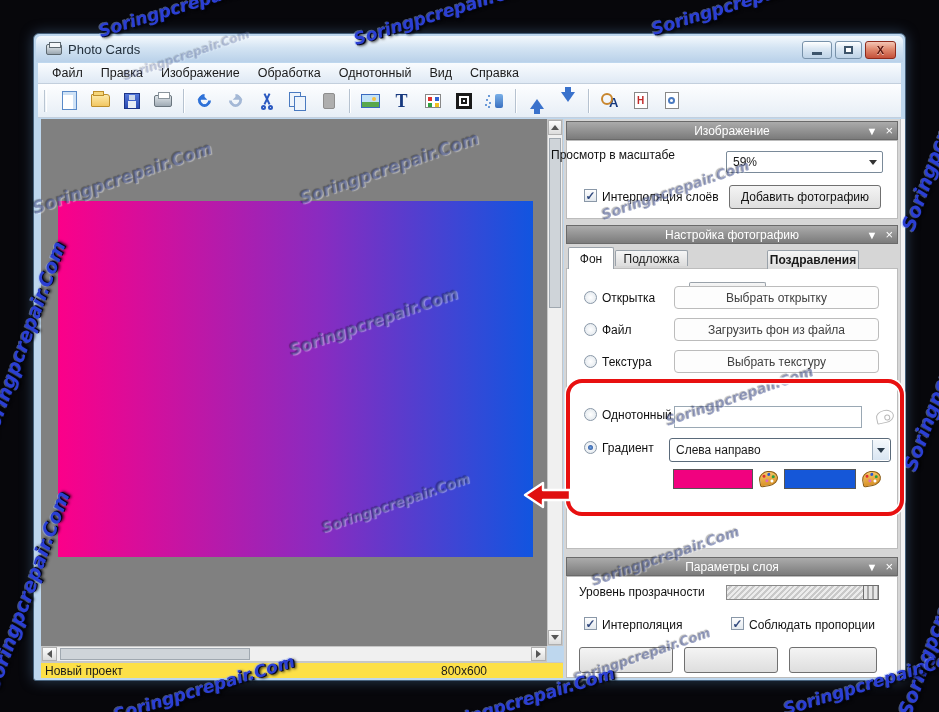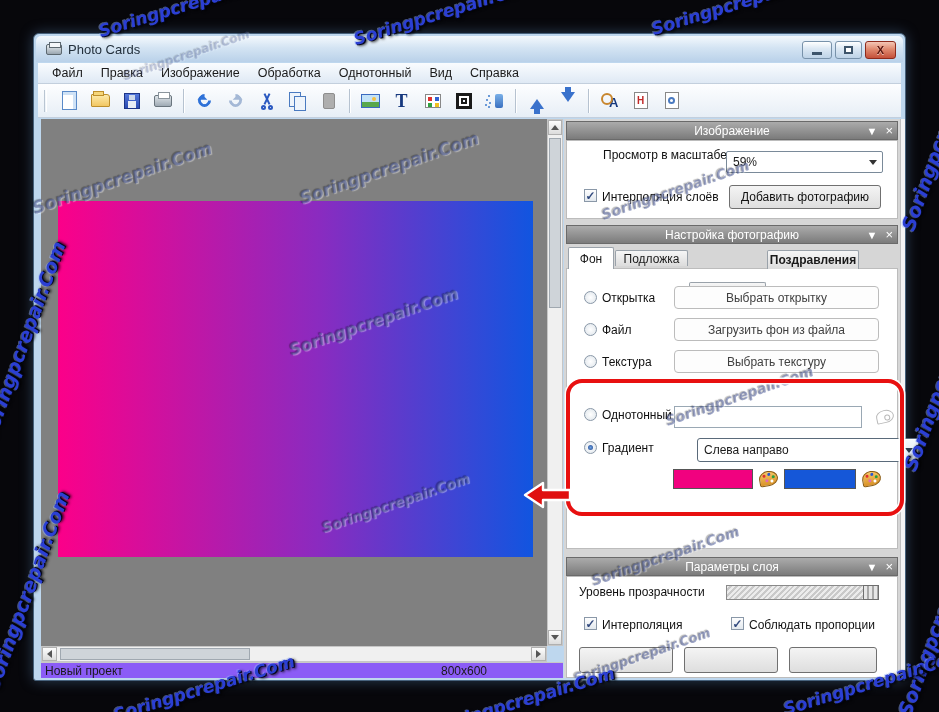--- a/index.html
+++ b/index.html
@@ -104,21 +104,21 @@
   .vscroll { position:absolute; left:513px; top:85px; width:16px; height:527px; background:#f0f0f0; border:1px solid #c6c6c6; }
   .hscroll { position:absolute; left:7px; top:612px; width:506px; height:16px; background:#f0f0f0; border:1px solid #c6c6c6; }
   .sbtn { position:absolute; background:linear-gradient(#fdfdfd,#dcdcdc); border:1px solid #b0b0b0;
     display:flex; align-items:center; justify-content:center; }
   .tri-up { width:0; height:0; border:4px solid transparent; border-bottom:5px solid #555; margin-top:-4px; }
   .tri-down { width:0; height:0; border:4px solid transparent; border-top:5px solid #555; margin-bottom:-4px; }
   .tri-left { width:0; height:0; border:4px solid transparent; border-right:5px solid #555; margin-left:-4px; }
   .tri-right { width:0; height:0; border:4px solid transparent; border-left:5px solid #555; margin-right:-4px; }
   .vthumb { position:absolute; left:1px; top:18px; width:12px; height:170px; background:#cfd4d9; border:1px solid #a0a8b0; }
   .hthumb { position:absolute; left:18px; top:1px; width:190px; height:12px; background:#cfd4d9; border:1px solid #a0a8b0; }
-  .statusbar { position:absolute; left:7px; top:628px; width:522px; height:16px; background:#8b5cf6;
+  .statusbar { position:absolute; left:7px; top:628px; width:522px; height:16px; background:#fde047;
     border-top:1px solid #c8c8c8; font-size:12px; }
   .status-left { position:absolute; left:4px; top:1px; }
   .status-size { position:absolute; left:400px; top:1px; }
   
   .panel { position:absolute; left:530px; top:85px; width:340px; height:559px; background:#d6d6d6; }
   .panel-strip { position:absolute; left:866px; top:85px; width:5px; height:559px; background:#f4f4f4; border-left:1px solid #c0c0c0; }
   .grip-dots { position:absolute; left:855px; top:628px; width:10px; height:10px;
     background:radial-gradient(circle 1.2px at 8px 2px, #909090 1.2px, transparent 1.3px),
                radial-gradient(circle 1.2px at 5px 5px, #909090 1.2px, transparent 1.3px),
                radial-gradient(circle 1.2px at 8px 5px, #909090 1.2px, transparent 1.3px),
@@ -129,21 +129,21 @@
     background:linear-gradient(#ababab,#7b7b7b); border:1px solid #6a6a6a;
     color:#fff; font-size:12px; display:flex; align-items:center; justify-content:center; }
   .sec-hbtns { position:absolute; right:4px; top:0; height:100%; display:flex; align-items:center; gap:8px;
     color:#fff; font-size:11px; }
   .sec-body { position:absolute; left:532px; width:332px; background:#fff; border:1px solid #bcbcbc; }
   .plabel { position:absolute; font-size:12px; color:#111; }
   .combo { position:absolute; background:#fff; border:1px solid #7a8a99; border-radius:2px;
     font-size:12px; display:flex; align-items:center; padding-left:6px; }
   .combo .arr { position:absolute; right:5px; top:50%; margin-top:-2px;
     width:0; height:0; border:4px solid transparent; border-top:5px solid #333; }
-  .combo.boxed { border-radius:3px; border-color:#5a6a7a;margin-left:28px; }
+  .combo.boxed { border-radius:3px; border-color:#5a6a7a; }
   .combo.boxed .arrbox { position:absolute; right:1px; top:1px; bottom:1px; width:17px;
     background:linear-gradient(#f4f8fc,#d9e5f2); border-left:1px solid #a0b0c0;
     display:flex; align-items:center; justify-content:center; }
   .arrbox .arr2 { width:0; height:0; border:4px solid transparent; border-top:5px solid #2a3a4a; margin-top:4px; }
   .checkbox { position:absolute; width:13px; height:13px; background:linear-gradient(#fefefe,#e2e8ee);
     border:1px solid #8a98a8; font-size:12px; font-weight:bold; color:#31497e;
     display:flex; align-items:center; justify-content:center; line-height:1; }
   .radio { position:absolute; width:13px; height:13px; border:1px solid #8a98a8; border-radius:50%;
     background:radial-gradient(#ffffff,#dde4ea); }
   .radio.checked:before { content:""; position:absolute; left:3px; top:3px; width:5px; height:5px;
@@ -310,21 +310,21 @@
     <div class="grip-dots"></div>
 
     <div class="sec-header" style="top:87px;">
       <span>Изображение</span>
       <span class="sec-hbtns">
         <span>▼</span>
         <span style="font-size:13px;">×</span>
       </span>
     </div>
     <div class="sec-body" style="top:106px; height:79px;"></div>
-    <span class="plabel" style="left:569px; top:114px;">Просмотр в масштабе</span>
+    <span class="plabel" style="left:517px; top:114px;">Просмотр в масштабе</span>
     <div class="combo" style="left:692px; top:117px; width:157px; height:22px;">
       <span>59%</span>
       <span class="arr"></span>
     </div>
     <span class="checkbox" style="left:550px; top:155px;">✓</span>
     <span class="plabel" style="left:568px; top:156px;">Интерполяция слоёв</span>
     <div class="btn" style="left:695px; top:151px; width:152px; height:24px;">Добавить фотографию</div>
 
     <div class="sec-header" style="top:191px;">
       <span>Настройка фотографию</span>

